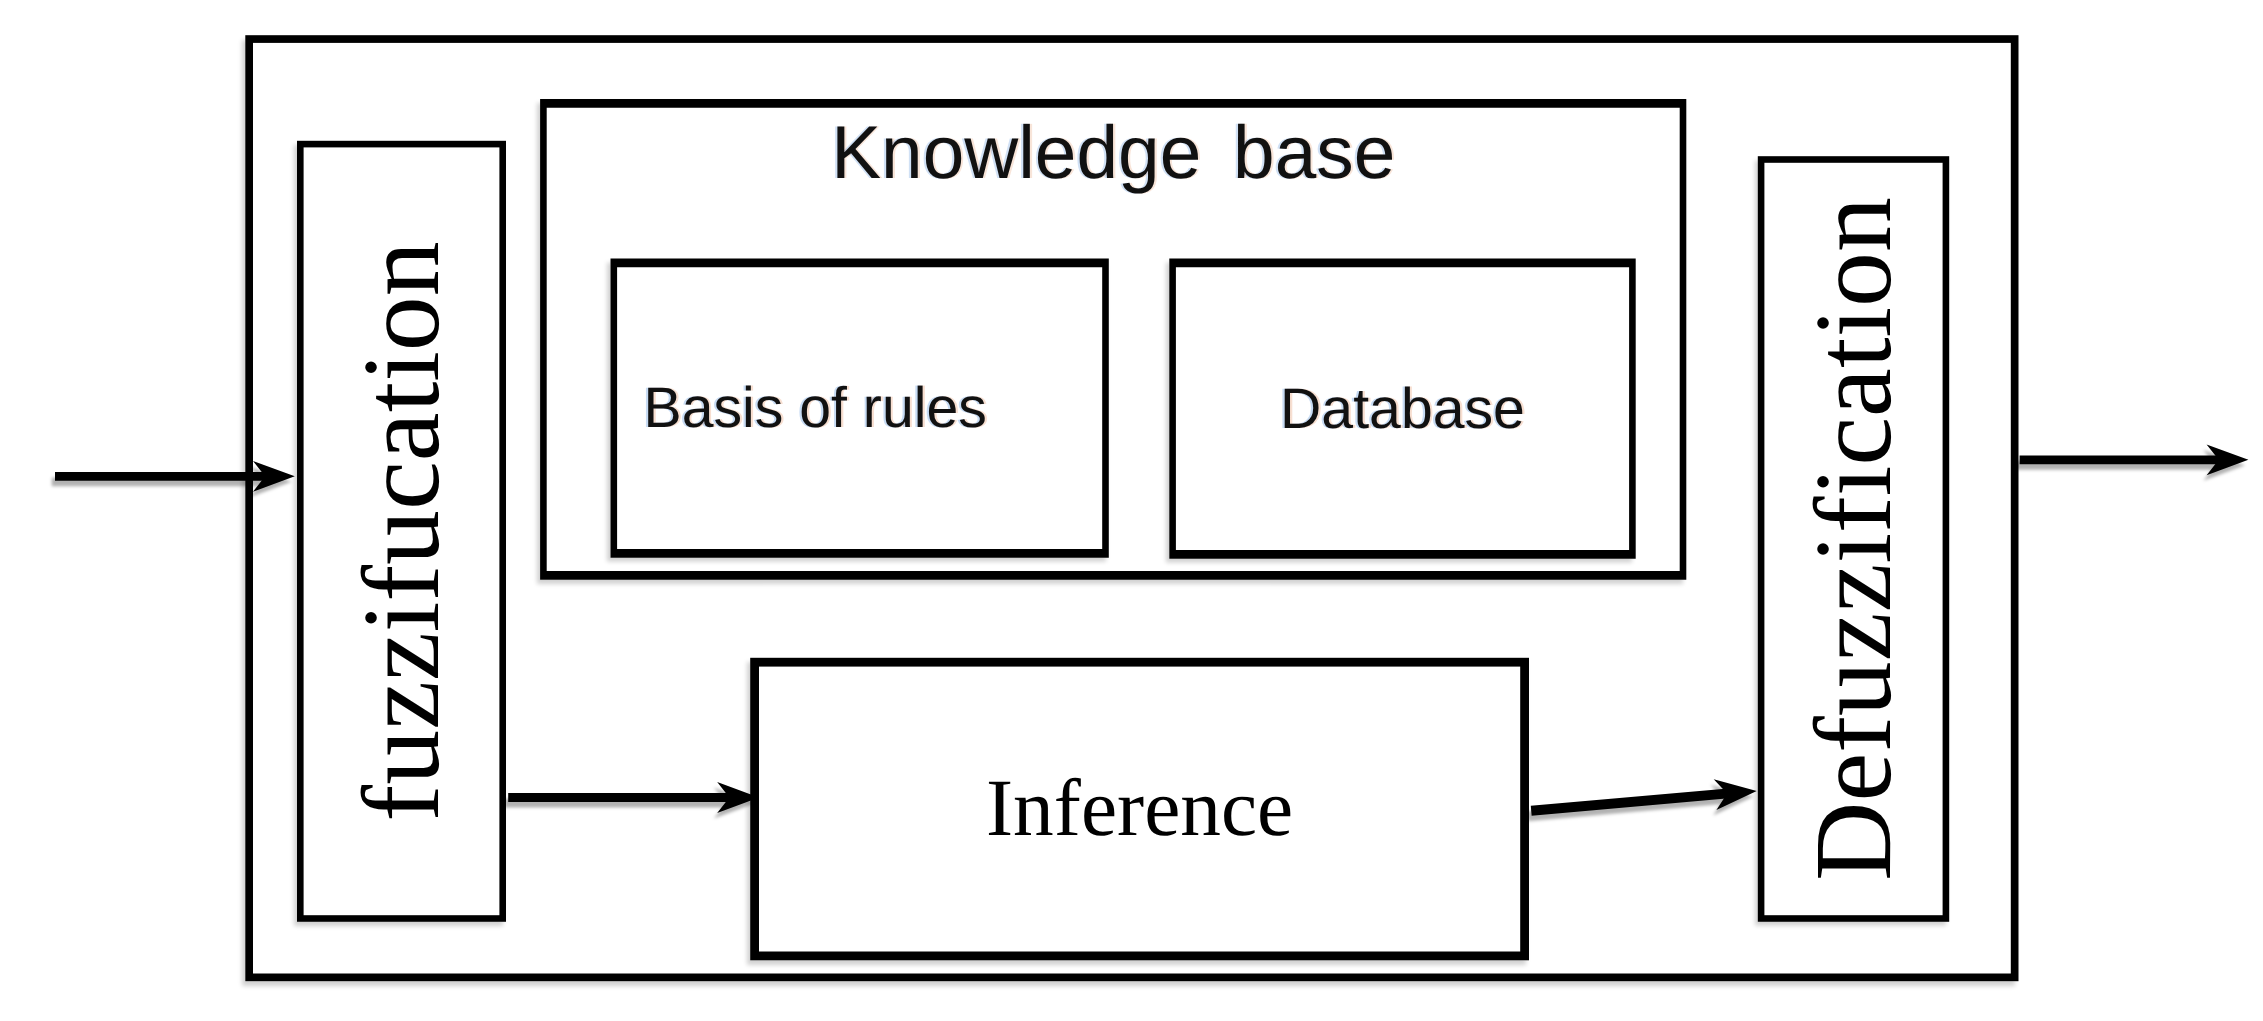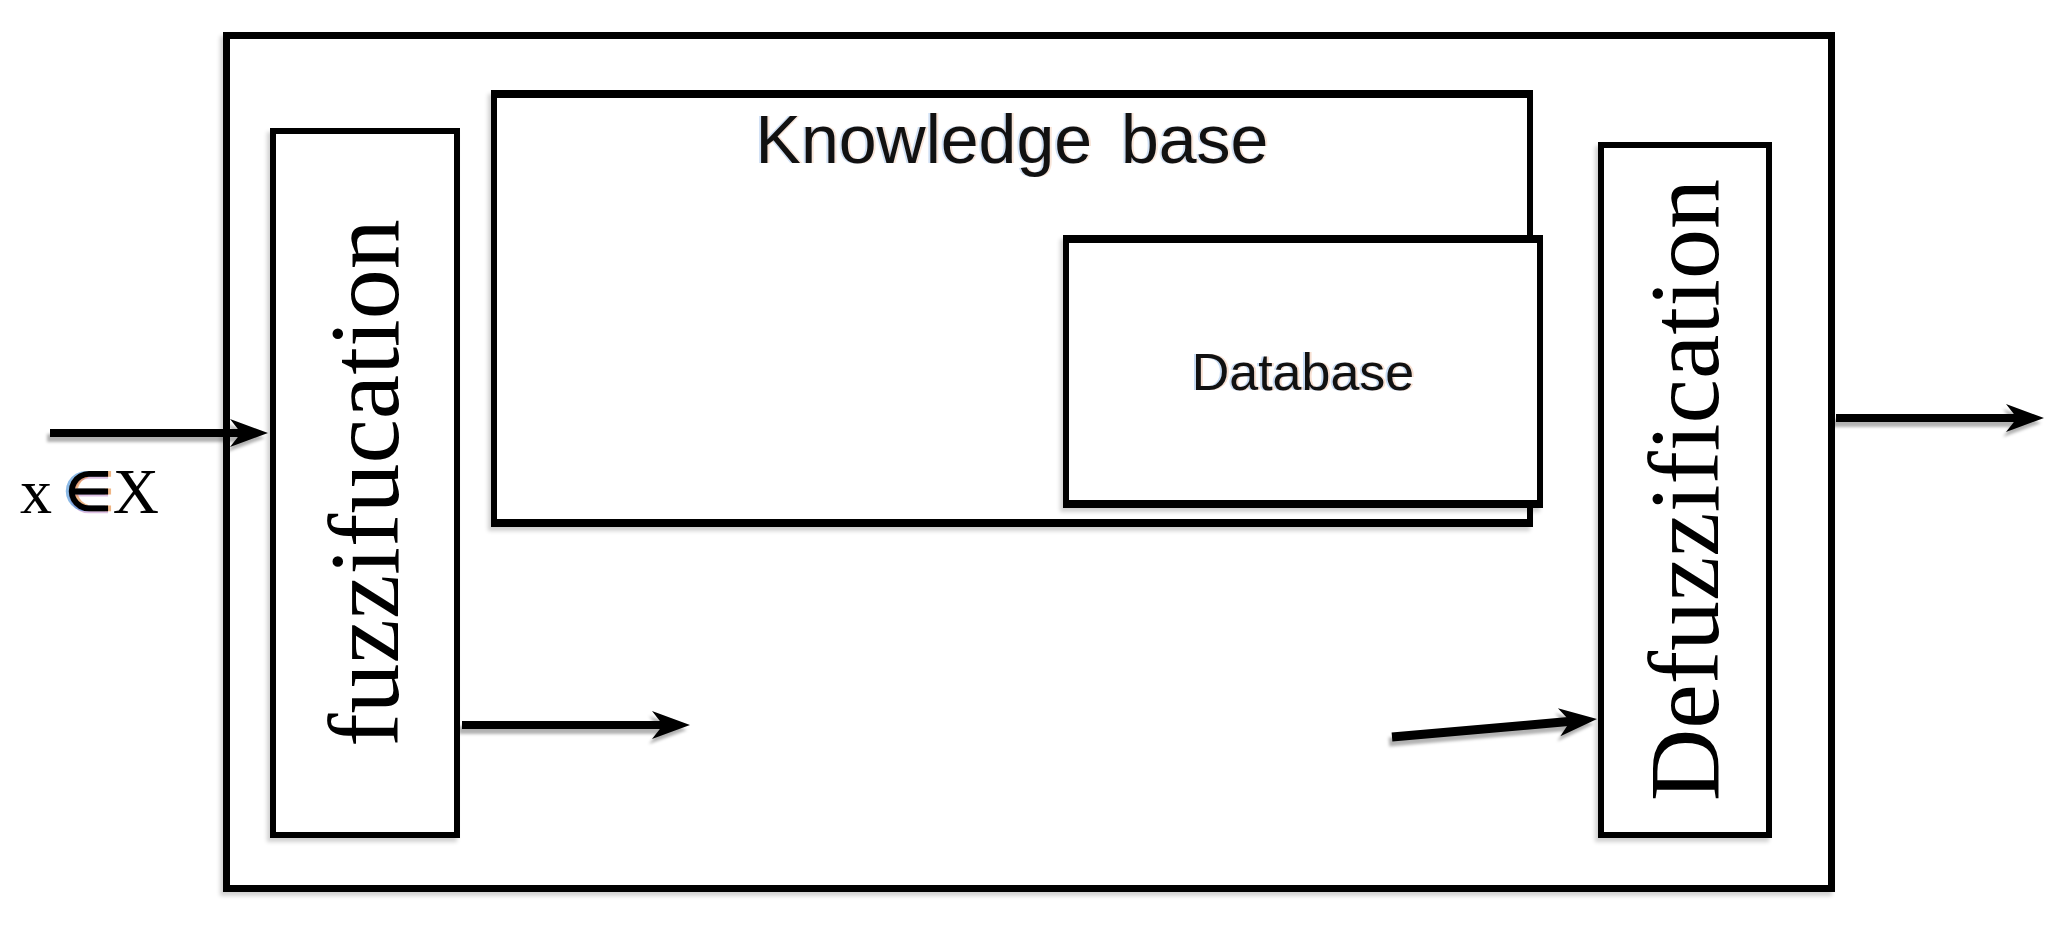--- a/index.html
+++ b/index.html
@@ -42,21 +42,21 @@
     word-spacing: 10px;
     text-shadow: -2px 0 0 rgba(0,90,200,0.18), 2px 0 0 rgba(210,80,0,0.15);
   }
   .basis-box {
     left: 555px; top: 235px; width: 453px; height: 272px;
     border-width: 8px 6px;
     display: flex; align-items: center; justify-content: flex-start;
     padding-left: 24px;
   }
   .db-box {
-    left: 1063px; top: 235px; width: 480px; height: 273px;
+    left: 1063px; top: 235px; width: 424px; height: 273px;
     border-width: 8px 6px;
     display: flex; align-items: center; justify-content: center; text-align: right;
   }
   .inner-label {
     font-size: 52px;
     color: #111;
     text-shadow: -2px 0 0 rgba(0,90,200,0.22), 2px 0 0 rgba(210,80,0,0.18);
   }
   
   .inference-box {
@@ -93,37 +93,40 @@
 </head>
 <body>
 
 <div class="canvas">
 
   <div class="box outer-frame"></div>
 
   <div class="box kb-box"></div>
   <div class="kb-title">Knowledge base</div>
 
+  <div class="box basis-box">
+    <span class="inner-label">Basis of rules</span>
+  </div>
 
   <div class="box db-box">
     <span class="inner-label">Database</span>
   </div>
 
   <div class="box fuzz-box">
     <span class="vert-text">fuzzifucation</span>
   </div>
 
   <div class="box defuzz-box">
     <span class="vert-text">Defuzzification</span>
   </div>
 
+  <div class="box inference-box">
+    <span class="inference-label">Inference</span>
+  </div>
 
-  <div class="side-label input-var">
-    <span>x</span><span class="element-of">∈</span><span>X</span>
-  </div>
 
 
   <svg class="arrow-layer" width="2057" height="928" viewBox="0 0 2057 928">
     <defs>
       <filter id="soft-shadow" x="-20%" y="-60%" width="140%" height="220%">
         <feDropShadow dx="-3" dy="5" stdDeviation="1.6" flood-color="#000000" flood-opacity="0.30"></feDropShadow>
       </filter>
     </defs>
 
     <g filter="url(#soft-shadow)">

